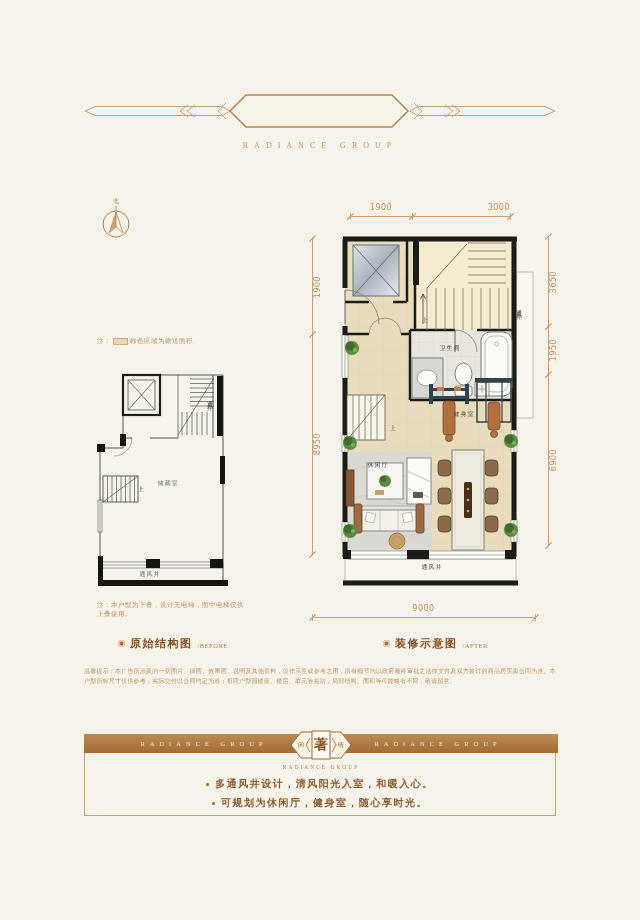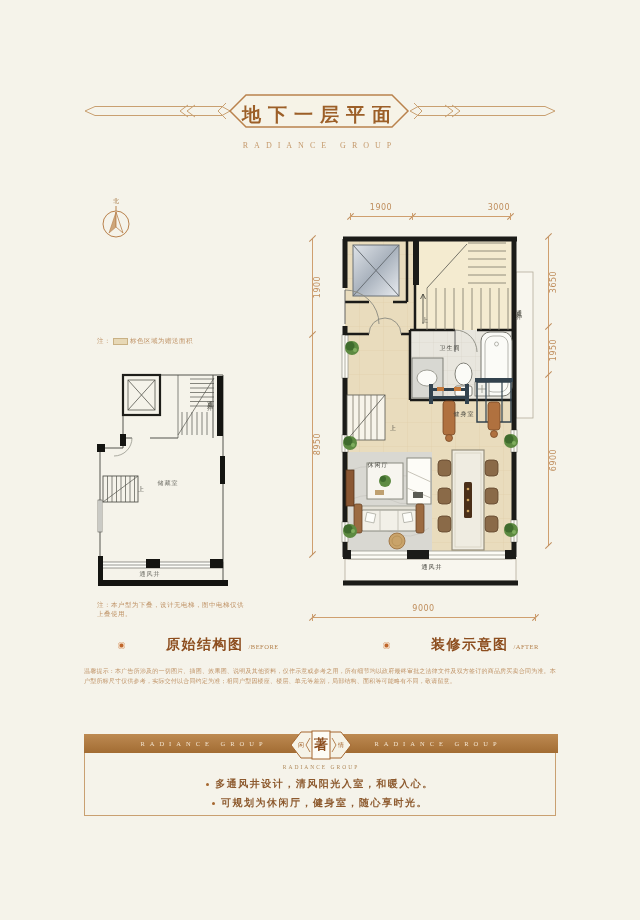--- a/index.html
+++ b/index.html
@@ -18,21 +18,21 @@
   .dimtxt{font-family:"DejaVu Sans",sans-serif;font-size:8px;color:#bf8d5c;letter-spacing:.5px;text-align:center;}
   .dimline-h{height:1px;background:#cf9f6f;}
   .dimline-v{width:1px;background:#cf9f6f;}
   .tick{position:absolute;width:9px;height:1px;background:#bf8d5c;transform:rotate(-45deg);}
   .dim-v-label{position:absolute;width:40px;height:10px;transform:rotate(-90deg);}
   
   .note{font-size:6.5px;color:#c09468;letter-spacing:.5px;line-height:9px;}
   .swatch{display:inline-block;width:13px;height:5px;background:#e7d8b6;border:.5px solid #c9b184;vertical-align:middle;margin:0 2px;}
   .caption{display:flex;align-items:center;gap:5px;}
   .cap-dot{width:7px;height:7px;border-radius:50%;background:#c0662a;box-shadow:inset 0 0 0 1.5px #efd9c2;}
-  .cap-zh{font-size:14px;font-weight:bold;color:#8d4e1f;letter-spacing:1.5px;margin-left:36px;}
+  .cap-zh{font-size:11px;font-weight:bold;color:#8d4e1f;letter-spacing:1.5px;}
   .cap-en{font-size:6.5px;color:#b5834f;letter-spacing:.5px;padding-top:3px;}
   .disclaimer{font-size:6px;color:#c09468;line-height:9.5px;text-align:justify;letter-spacing:.2px;}
   
   .feature-box{border:1px solid #c9a071;box-sizing:border-box;}
   .banner-bar{background:linear-gradient(180deg,#bd8a52,#a26c33);}
   .banner-brand{font-size:6.5px;color:#f3e3cd;letter-spacing:5px;text-align:center;font-family:"Liberation Serif",serif;}
   .brand-small{font-size:5.5px;color:#b08a5c;letter-spacing:2px;text-align:center;}
   .feature-row{display:flex;justify-content:center;align-items:center;gap:6px;width:100%;}
   .feat-dot{width:3px;height:3px;border-radius:50%;background:#a5672f;}
   .feat-txt{font-size:10px;font-weight:bold;color:#8d5a2e;letter-spacing:1.5px;}
@@ -47,21 +47,20 @@
     <g fill="none" stroke="#c9a071" stroke-width="1">
       <polygon points="1,21 11,16.5 138,16.5 146,21 138,25.5 11,25.5"></polygon>
       <path d="M104,15 L96,21 L104,27 M111,15 L103,21 L111,27"></path>
       <path d="M142,13 L134,21 L142,29"></path>
       <polygon points="471,21 461,16.5 334,16.5 326,21 334,25.5 461,25.5"></polygon>
       <path d="M368,15 L376,21 L368,27 M361,15 L369,21 L361,27"></path>
       <path d="M330,13 L338,21 L330,29"></path>
     </g>
     <polygon points="146,21 162,5 308,5 324,21 308,37 162,37" fill="#f6f3e7" stroke="#b9824d" stroke-width="1.5"></polygon>
   </svg>
-  <div class="abs title-text" style="left:148px;top:12px;width:176px;">地下一层平面</div>
 </div>
 <div class="abs brand-sub" style="left:84px;top:141px;width:472px;">RADIANCE GROUP</div>
 
 <div class="abs" style="left:96px;top:197px;width:40px;height:46px;">
   <div class="abs" style="left:0;top:0;width:40px;text-align:center;font-size:6px;color:#a97c4a;">北</div>
   <svg class="abs" style="left:3px;top:7px;" width="34" height="36" viewBox="0 0 34 36">
     <line x1="17" y1="2" x2="17" y2="7" stroke="#b9824d" stroke-width="1"></line>
     <circle cx="17" cy="20" r="13" fill="none" stroke="#b9824d" stroke-width="1"></circle>
     <polygon points="17,8 10,29 17,23" fill="#cda67a" stroke="#b9824d" stroke-width="0.6"></polygon>
     <polygon points="17,8 24,29 17,23" fill="#f5f3ea" stroke="#b9824d" stroke-width="0.8"></polygon>

